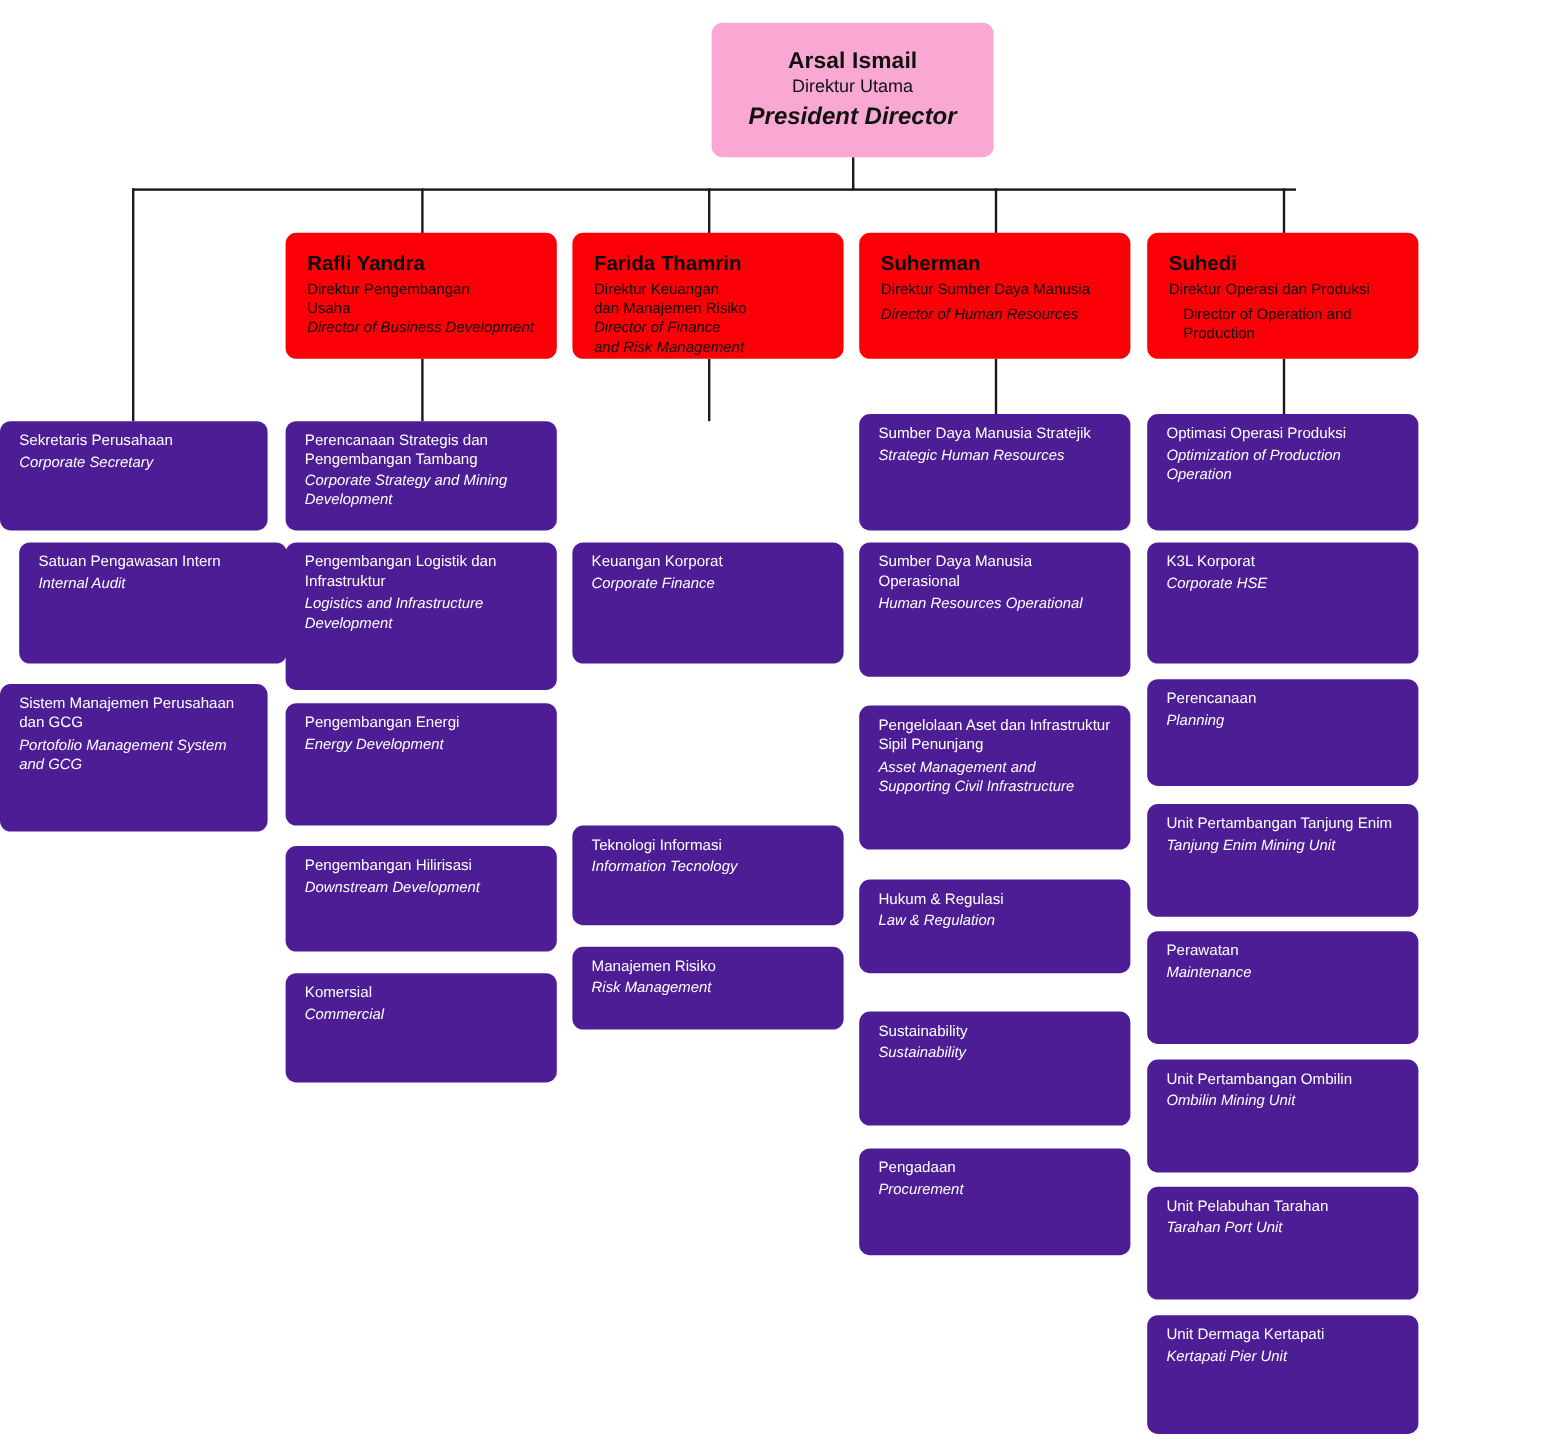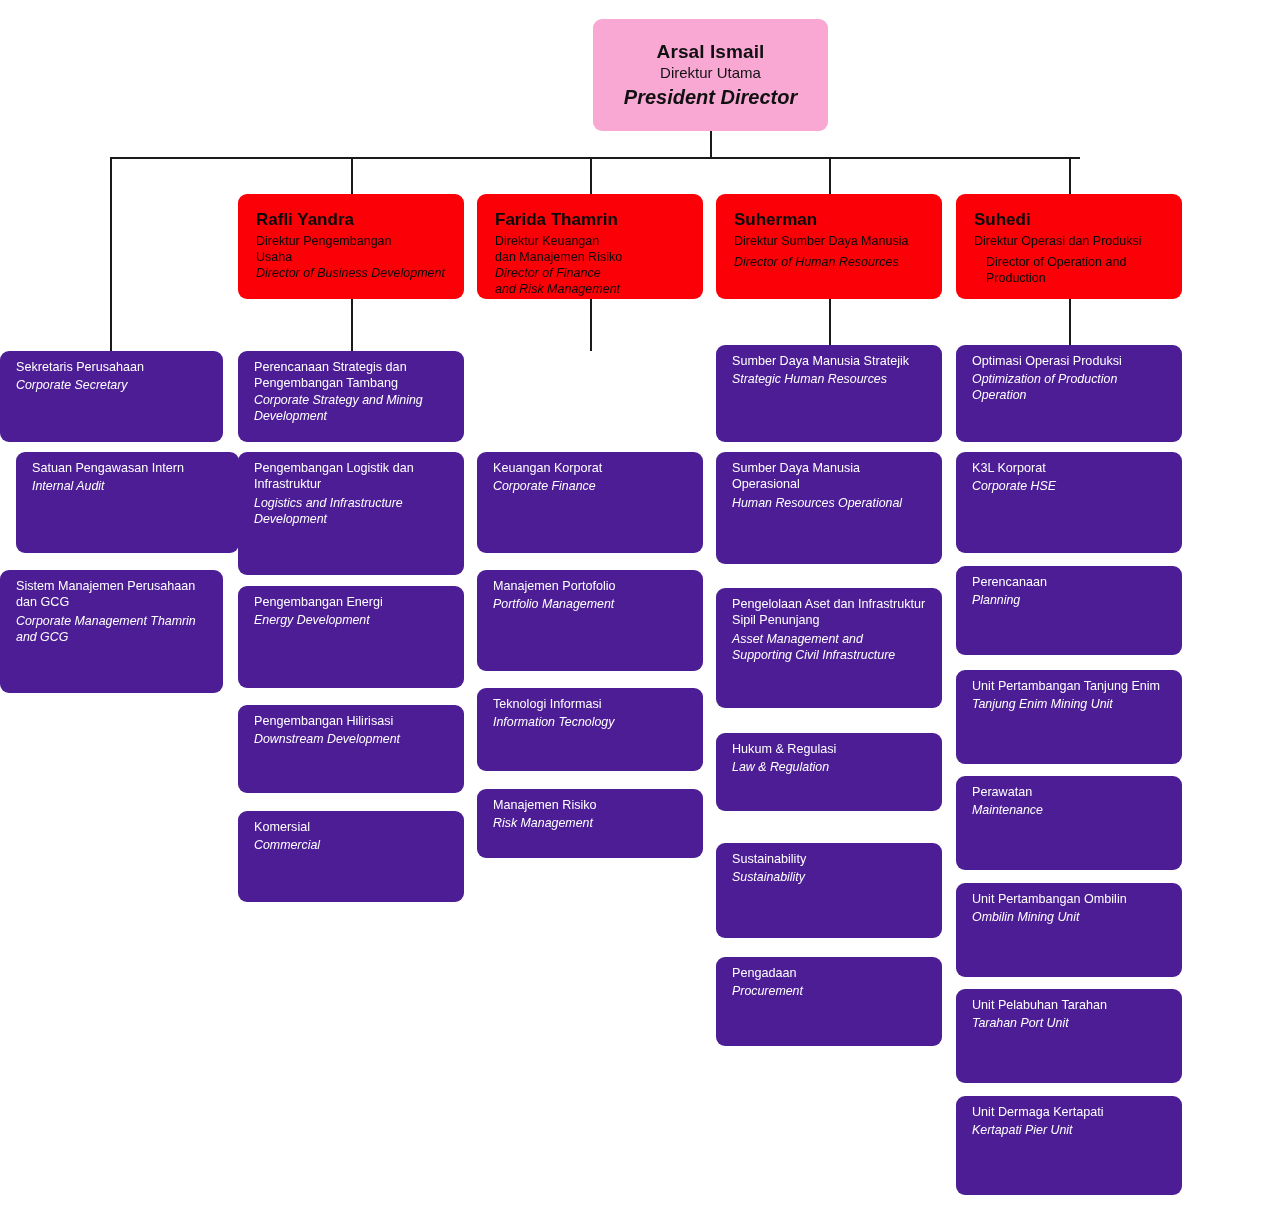--- a/index.html
+++ b/index.html
@@ -163,21 +163,21 @@
   <div class="node unit" style="left:0px; top:351px; width:223px; height:91px;">
     <div class="n-title">Sekretaris Perusahaan</div>
     <div class="n-title-en">Corporate Secretary</div>
   </div>
   <div class="node unit" style="left:16px; top:452px; width:223px; height:101px;">
     <div class="n-title">Satuan Pengawasan Intern</div>
     <div class="n-title-en">Internal Audit</div>
   </div>
   <div class="node unit" style="left:0px; top:570px; width:223px; height:123px;">
     <div class="n-title">Sistem Manajemen Perusahaan dan GCG</div>
-    <div class="n-title-en">Corporate Management Thamrin and GCG</div>
+    <div class="n-title-en">Portofolio Management System and GCG</div>
   </div>
 
   <div class="node unit tight" style="left:238px; top:351px; width:226px; height:91px;">
     <div class="n-title">Perencanaan Strategis dan Pengembangan Tambang</div>
     <div class="n-title-en">Corporate Strategy and Mining Development</div>
   </div>
   <div class="node unit" style="left:238px; top:452px; width:226px; height:123px;">
     <div class="n-title">Pengembangan Logistik dan Infrastruktur</div>
     <div class="n-title-en">Logistics and Infrastructure Development</div>
   </div>
@@ -191,24 +191,20 @@
   </div>
   <div class="node unit" style="left:238px; top:811px; width:226px; height:91px;">
     <div class="n-title">Komersial</div>
     <div class="n-title-en">Commercial</div>
   </div>
 
   <div class="node unit" style="left:477px; top:452px; width:226px; height:101px;">
     <div class="n-title">Keuangan Korporat</div>
     <div class="n-title-en">Corporate Finance</div>
   </div>
-  <div class="node unit" style="left:477px; top:570px; width:226px; height:101px;">
-    <div class="n-title">Manajemen Portofolio</div>
-    <div class="n-title-en">Portfolio Management</div>
-  </div>
   <div class="node unit" style="left:477px; top:688px; width:226px; height:83px;">
     <div class="n-title">Teknologi Informasi</div>
     <div class="n-title-en">Information Tecnology</div>
   </div>
   <div class="node unit" style="left:477px; top:789px; width:226px; height:69px;">
     <div class="n-title">Manajemen Risiko</div>
     <div class="n-title-en">Risk Management</div>
   </div>
 
   <div class="node unit" style="left:716px; top:345px; width:226px; height:97px;">

